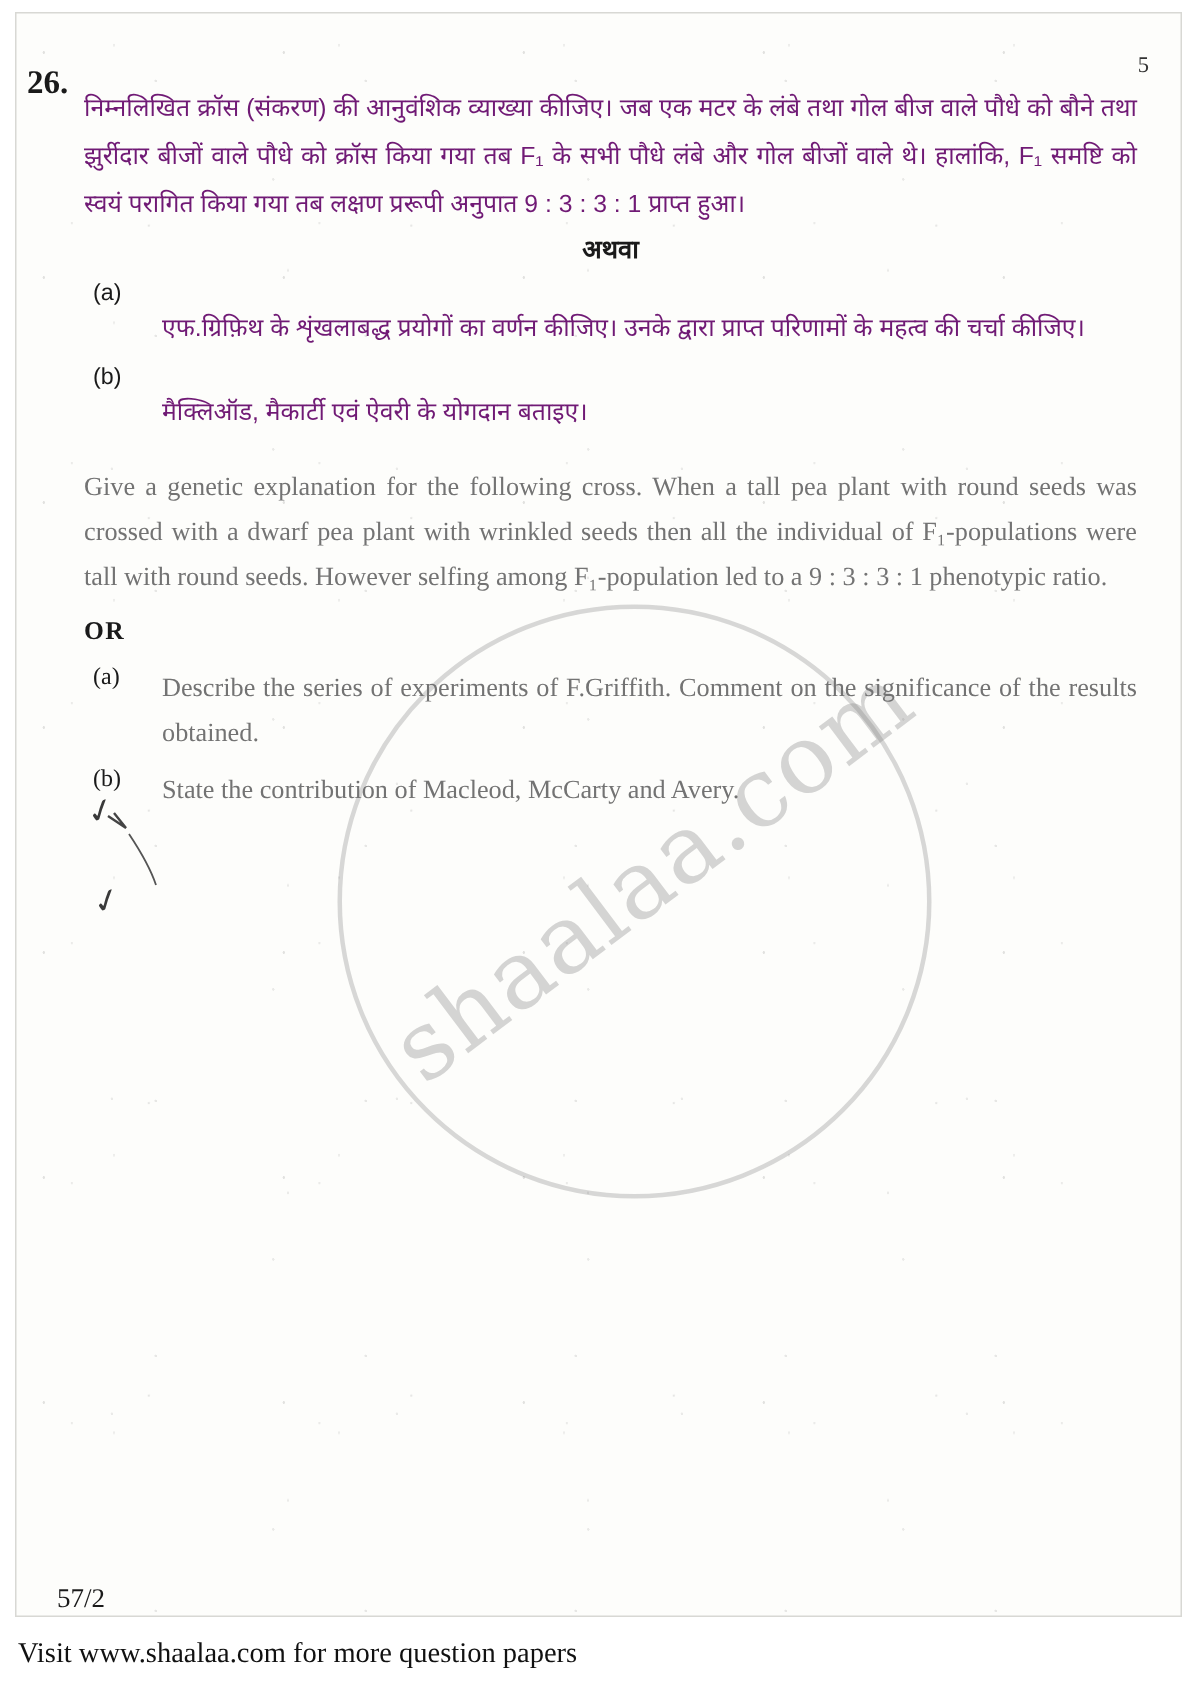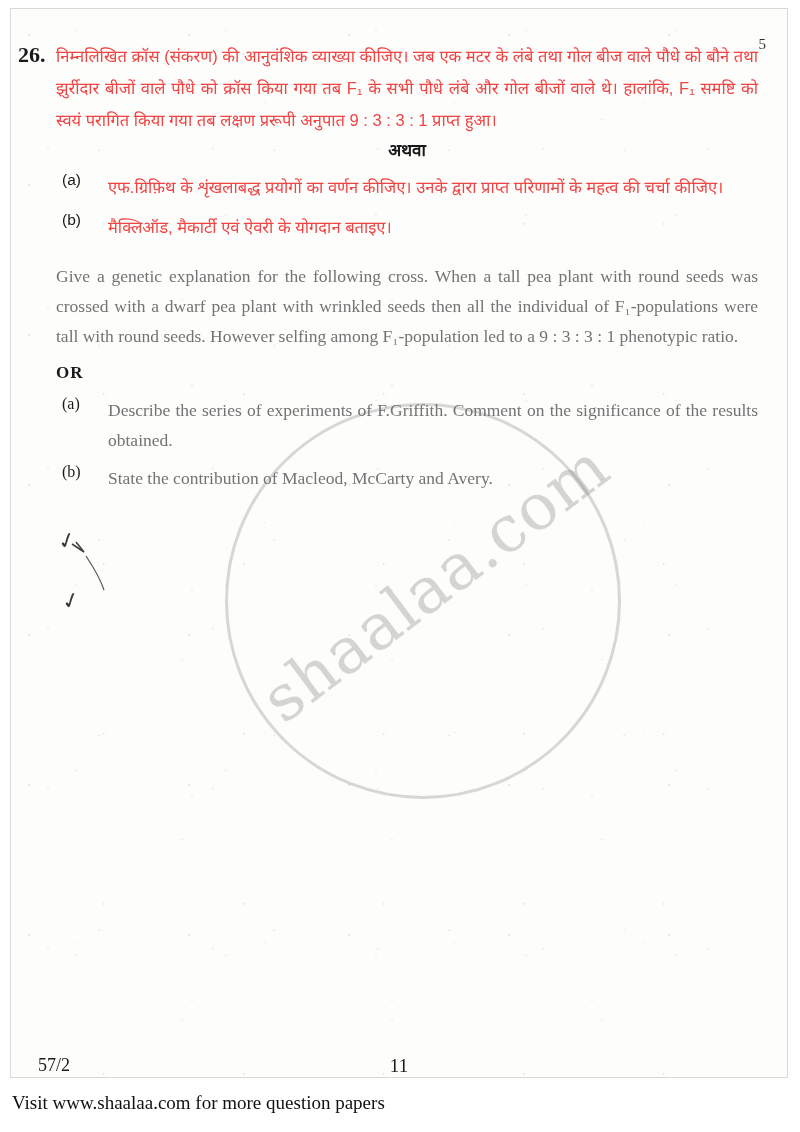--- a/index.html
+++ b/index.html
@@ -107,21 +107,22 @@
   }
   .q-body {
     flex: 1;
   }
 
   .hindi {
     font-family: "Liberation Sans", sans-serif;
     font-size: 16.5px;
     line-height: 32px;
     text-align: justify;
-    color: #ef4444;
+    color: #701a75;
+    margin-top: 16px;
   }
 
   .center-word {
     text-align: center;
     font-family: "Liberation Sans", sans-serif;
     font-size: 17px;
     font-weight: bold;
     margin: 2px 0 10px 0;
   }
 
@@ -278,16 +279,15 @@
       <path d="M16 18 C24 30, 30 40, 34 52" stroke="#555" stroke-width="1.2" fill="none"></path>
     </svg>
     <div class="tick" id="tick-a">✓</div>
     <div class="tick" id="tick-b">✓</div>
 
   </div>
 </div>
 
 <div id="footer-row">
   <div id="paper-code">57/2</div>
-  <div id="page-number">11</div>
 </div>
 
 <div id="site-footer">Visit www.shaalaa.com for more question papers</div>
 
 </body></html>

